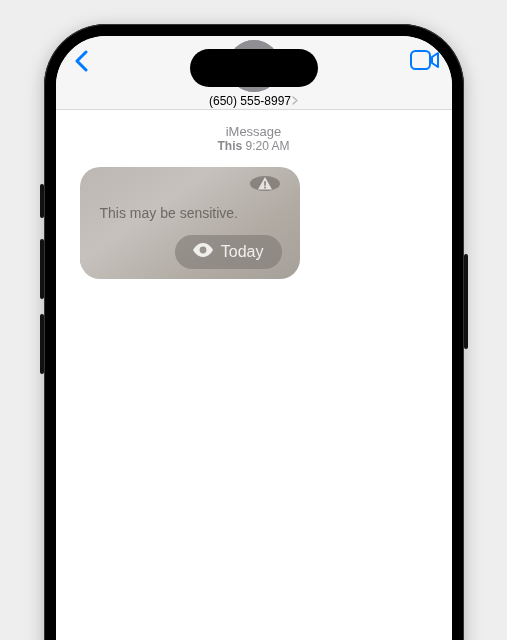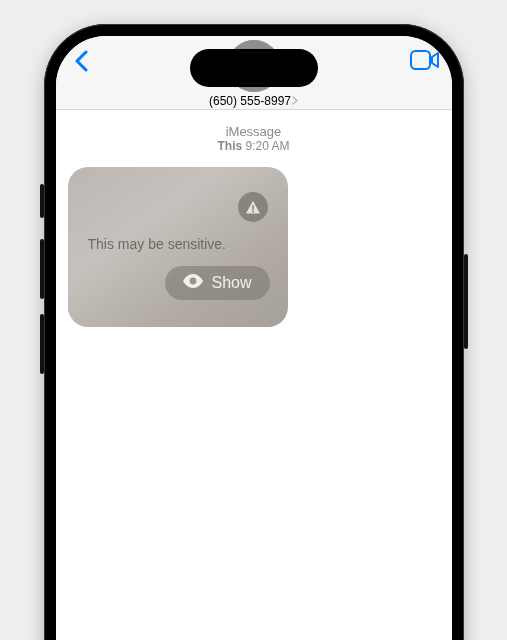--- a/index.html
+++ b/index.html
@@ -119,22 +119,22 @@
     text-align: center;
     font-size: 12px;
     color: #8a8a8e;
     margin-bottom: 14px;
   }
   .timestamp .day { font-weight: 600; }
 
   .bubble-wrap {
     position: relative;
     width: 220px;
-    height: 160px;
-    margin-left: 0;
+    height: 112px;
+    margin-left: 12px;
   }
   .bubble {
     width: 100%;
     height: 100%;
     border-radius: 20px;
     background: linear-gradient(145deg, #bcb7b2 0%, #c6c1bc 35%, #b1aba4 70%, #a6a09a 100%);
     position: relative;
     display: flex;
     flex-direction: column;
     align-items: center;
@@ -256,20 +256,20 @@
               </svg>
           </div>
           <div class="sensitive-text">This may be sensitive.</div>
           <div class="show-pill">
             <span>
               <svg width="20" height="14" viewBox="0 0 20 14">
                   <path d="M10 0C4.5 0 1 5 0 7c1 2 4.5 7 10 7s9-5 10-7c-1-2-4.5-7-10-7z" fill="#f1efec"></path>
                   <circle cx="10" cy="7" r="3.4" fill="#9a938b"></circle>
                 </svg>
             </span>
-            <span>Show</span>
+            <span>Today</span>
           </div>
         </div>
       </div>
     </div>
 
   </div>
 </div>
 
 </body></html>

